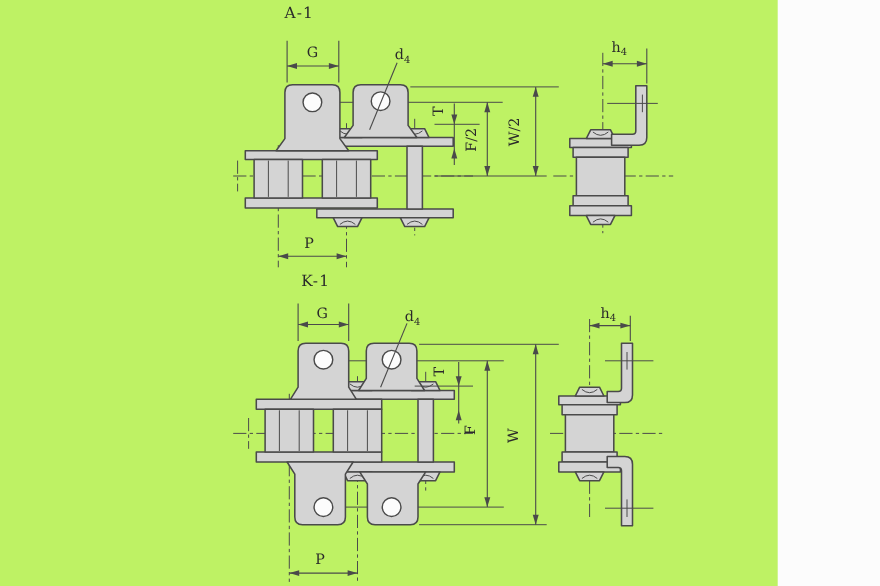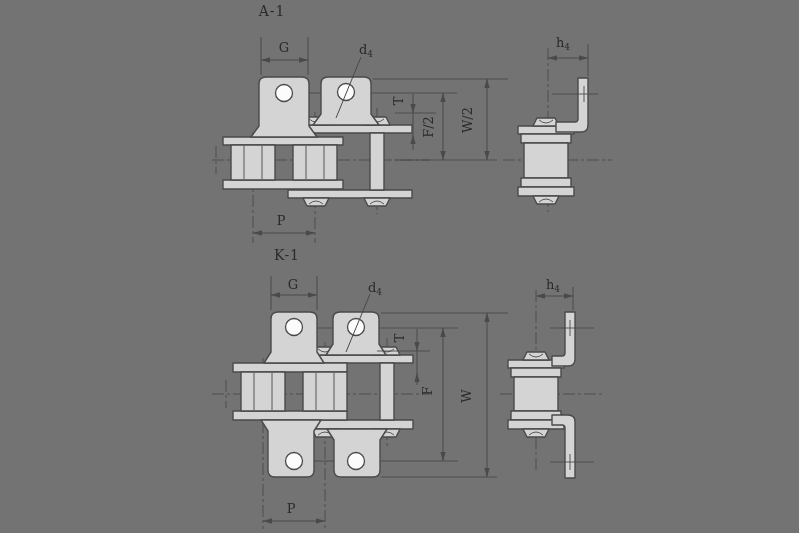--- a/index.html
+++ b/index.html
@@ -1,16 +1,16 @@
 <!DOCTYPE html>
 <html><head>
 <meta charset="utf-8">
 <style>
   html, body { margin: 0; padding: 0; background: #fcfcfc; }
-  .stage { width: 799px; height: 533px; position: relative; background: #737373; overflow: hidden; }
+  .stage { width: 707px; height: 533px; position: relative; background: #bef264; overflow: hidden; }
   svg { display: block; }
   text {
     font-family: "DejaVu Serif", "Liberation Serif", serif;
     fill: #2a2a2a;
   }
   .lbl  { font-size: 13px; }
   .ttl  { font-size: 14px; letter-spacing: 1px; }
   .sub  { font-size: 9px; }
   .part { fill: #d4d4d4; stroke: #4a4a4a; stroke-width: 1.4; stroke-linejoin: round; }
   .hole { fill: #fcfcfc; stroke: #4a4a4a; stroke-width: 1.3; }

